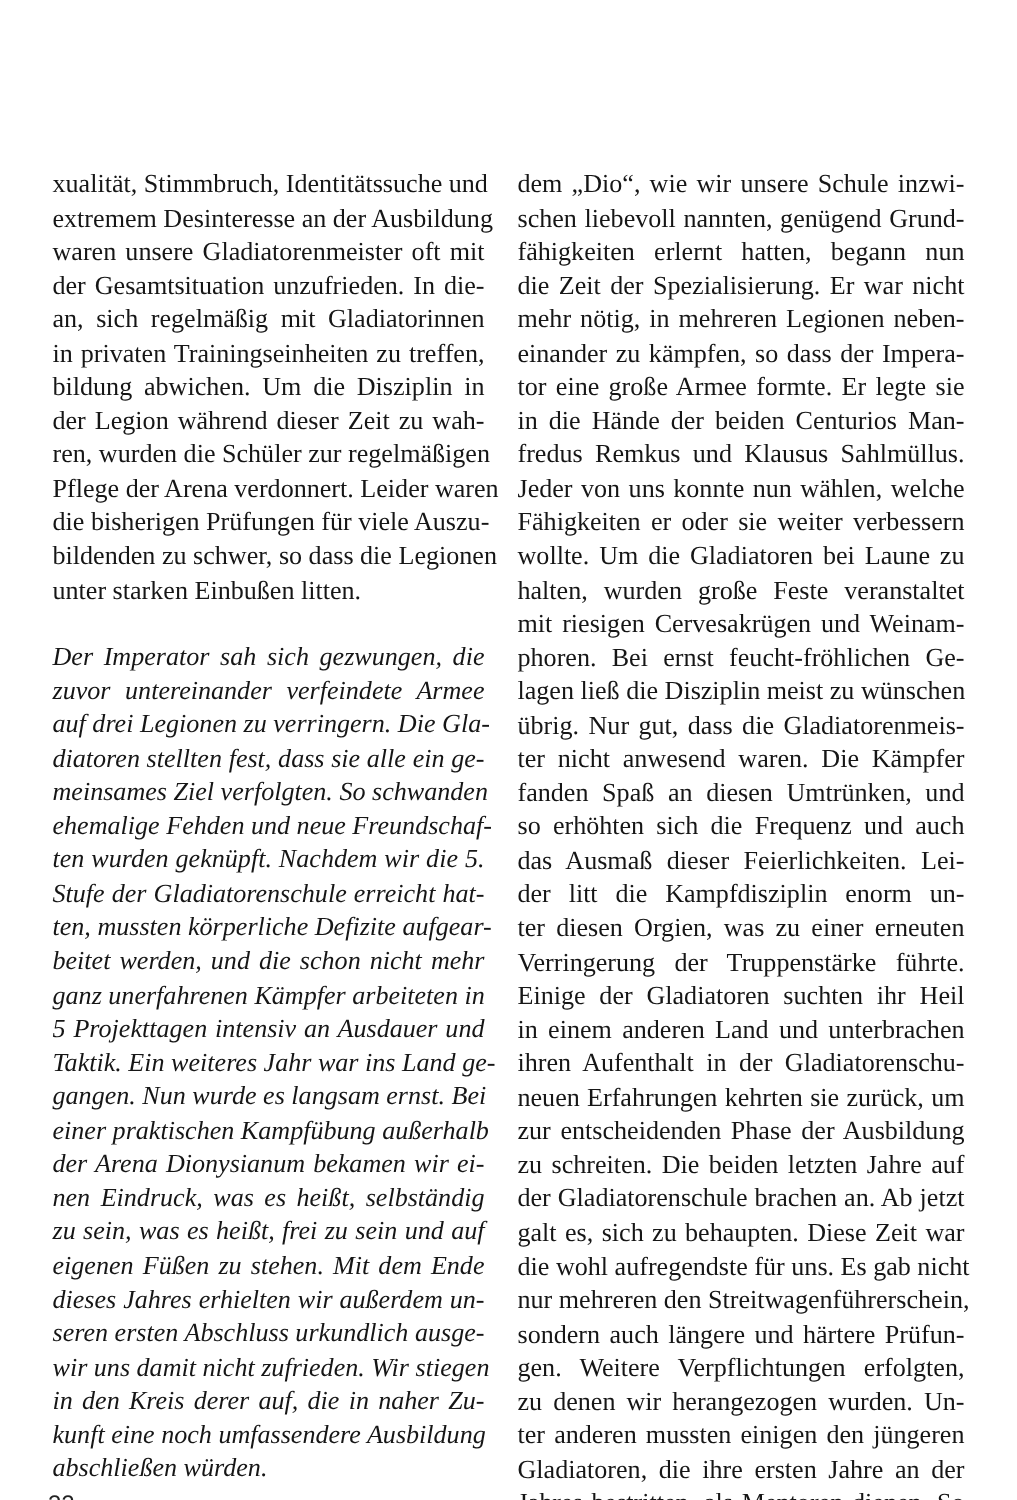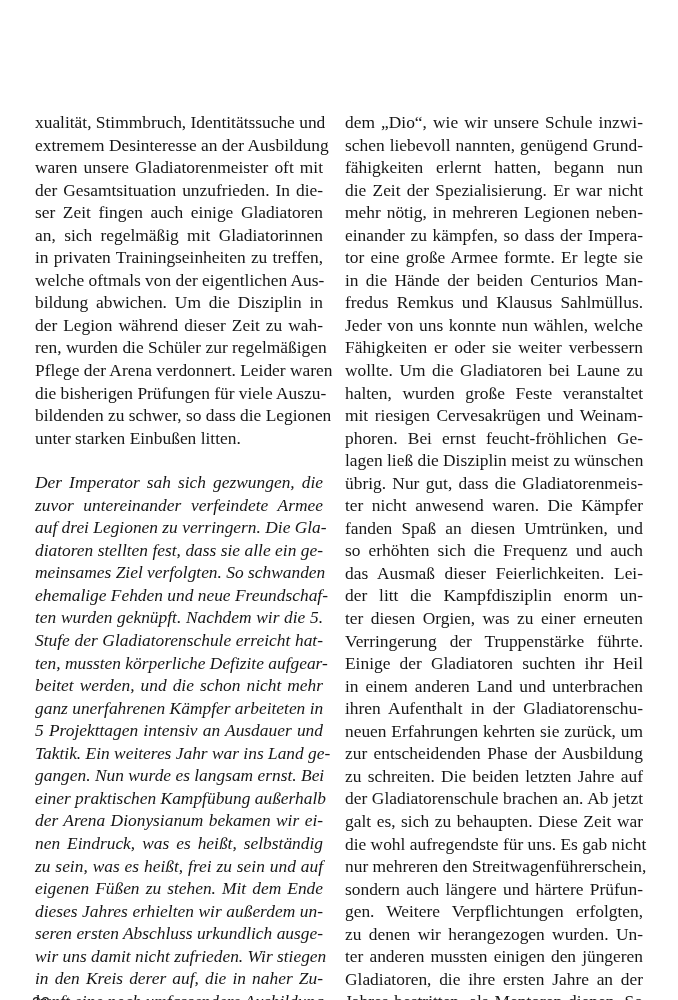--- a/index.html
+++ b/index.html
@@ -19,24 +19,22 @@
 <body>
 
 <div class="page">
 
   <div class="col col-left">
     <div class="block">
       <span class="line">xualität, Stimmbruch, Identitätssuche und</span>
       <span class="line">extremem Desinteresse an der Ausbildung</span>
       <span class="line">waren unsere Gladiatorenmeister oft mit</span>
       <span class="line">der Gesamtsituation unzufrieden. In die-</span>
-      <span class="line">ser Zeit fingen auch einige Gladiatoren</span>
       <span class="line">an, sich regelmäßig mit Gladiatorinnen</span>
       <span class="line">in privaten Trainingseinheiten zu treffen,</span>
-      <span class="line">welche oftmals von der eigentlichen Aus-</span>
       <span class="line">bildung abwichen. Um die Disziplin in</span>
       <span class="line">der Legion während dieser Zeit zu wah-</span>
       <span class="line">ren, wurden die Schüler zur regelmäßigen</span>
       <span class="line">Pflege der Arena verdonnert. Leider waren</span>
       <span class="line">die bisherigen Prüfungen für viele Auszu-</span>
       <span class="line">bildenden zu schwer, so dass die Legionen</span>
       <span class="line last">unter starken Einbußen litten.</span>
     </div>
 
     <div class="gap"></div>

